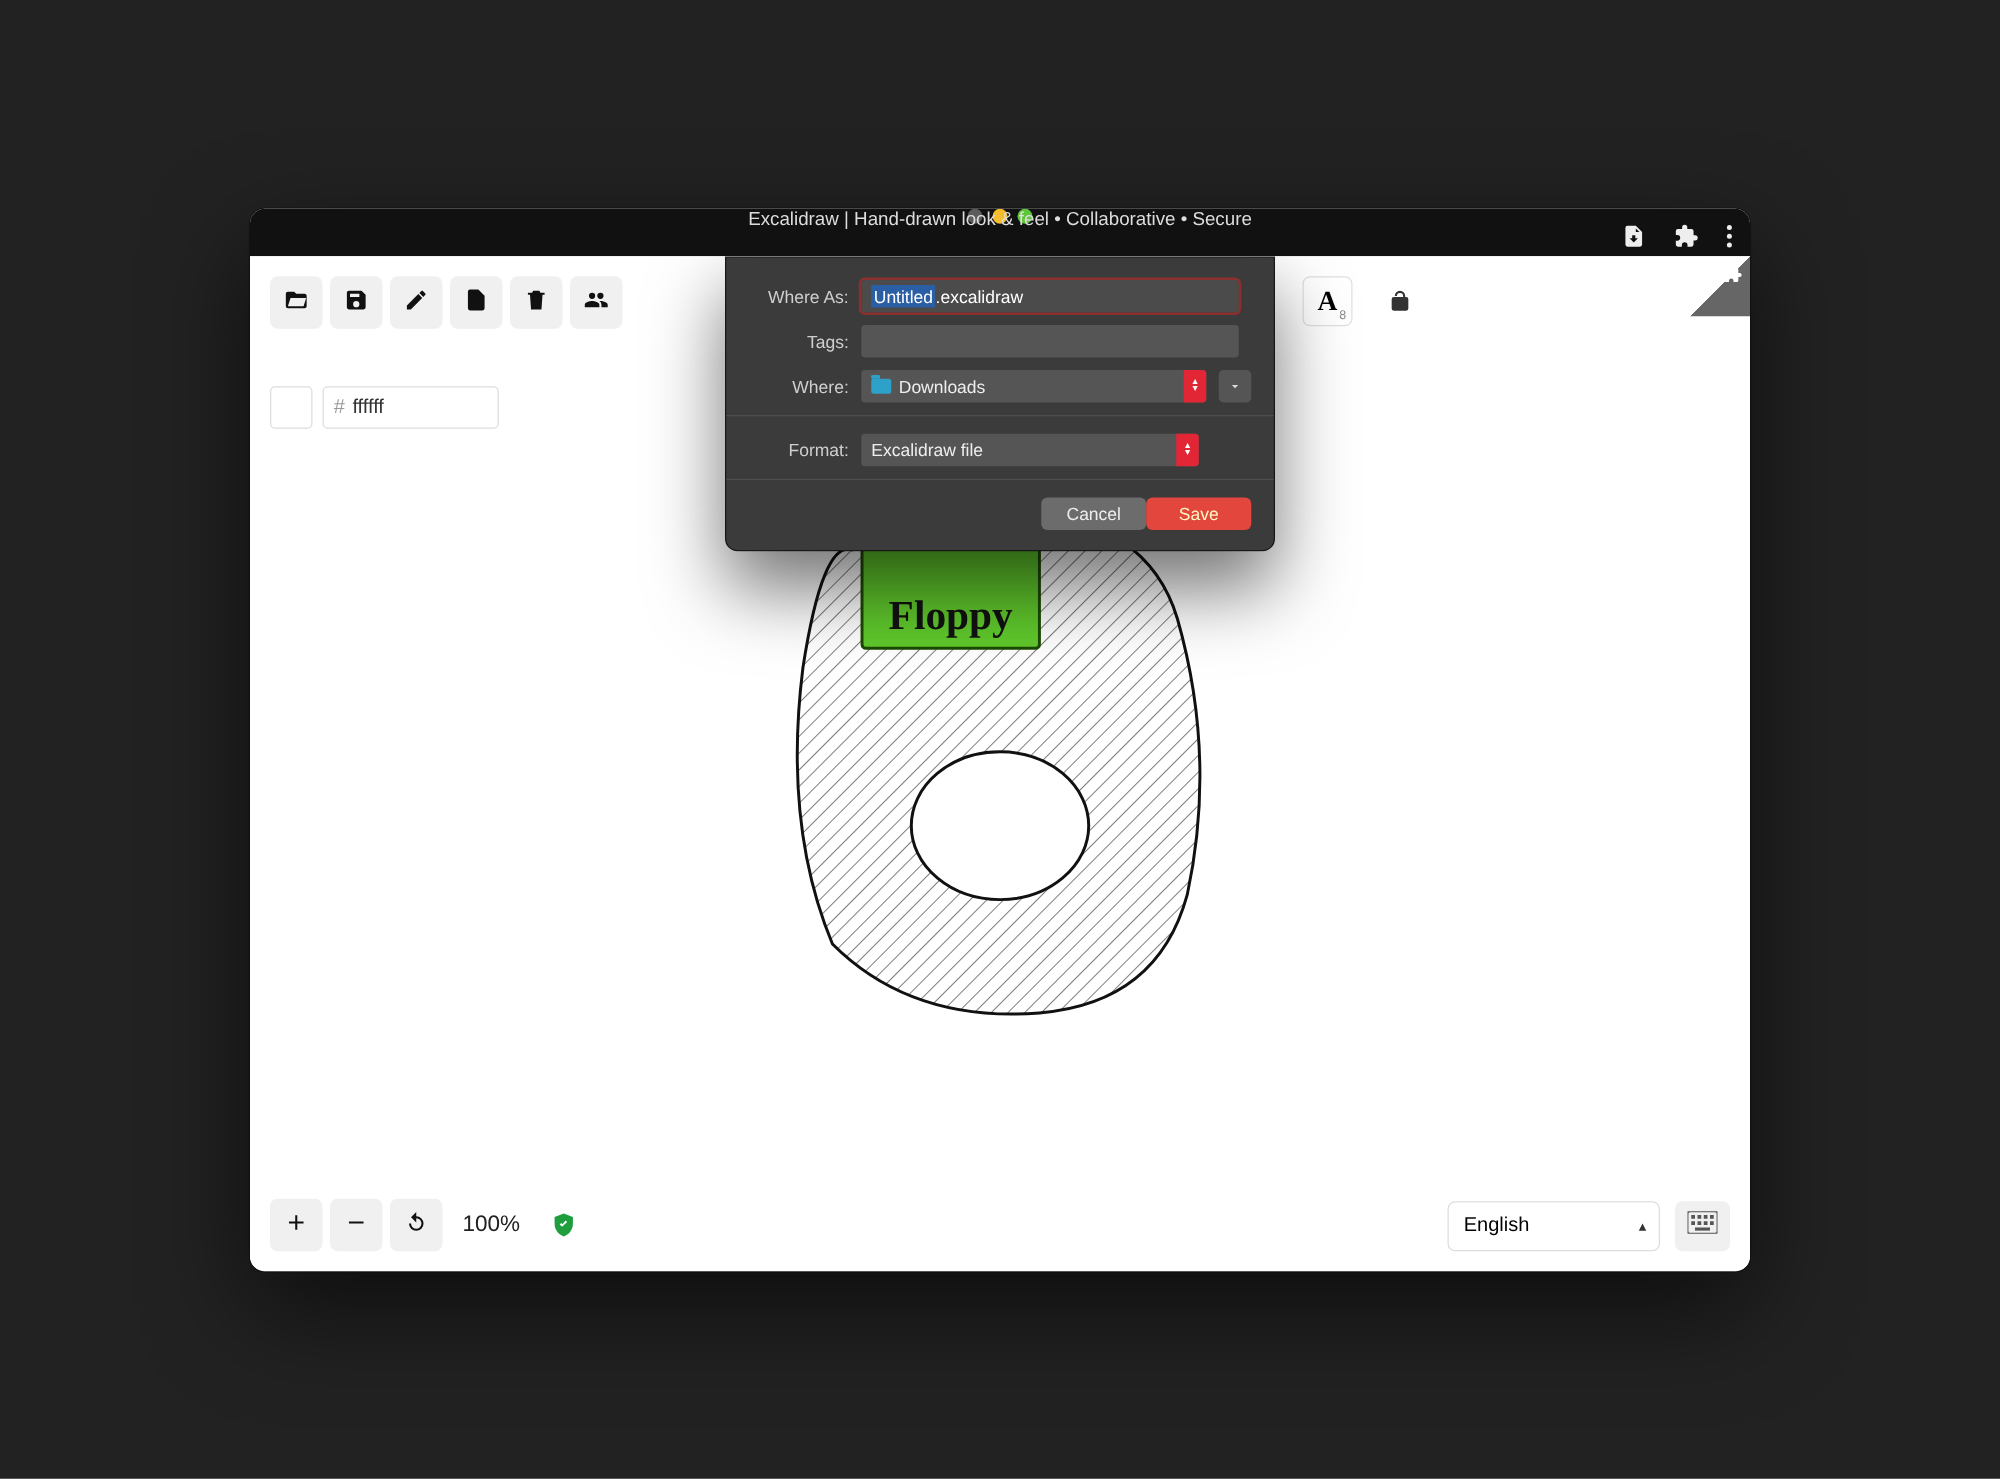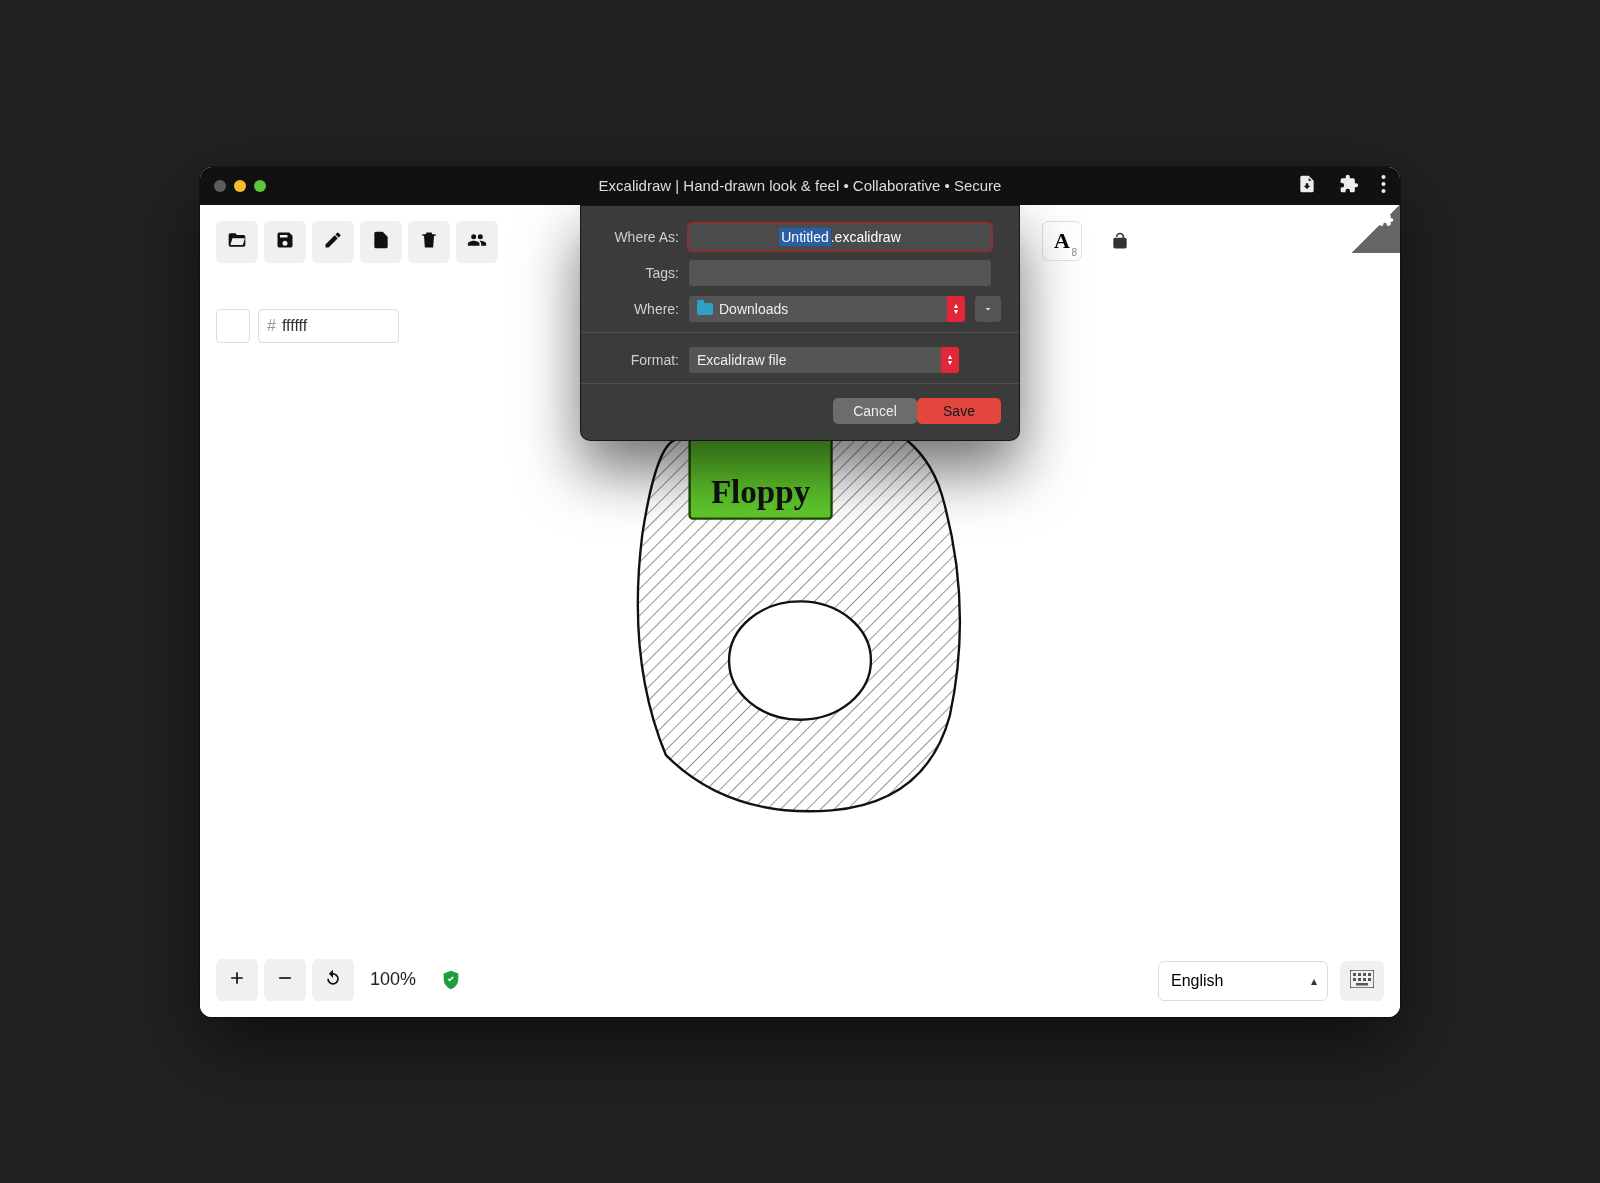--- a/index.html
+++ b/index.html
@@ -46,20 +46,21 @@
   
   .titlebar {
     height: 38px;
     background: var(--titlebar-bg);
     color: var(--titlebar-fg);
     display: flex;
     align-items: center;
     padding: 0 14px;
     position: relative;
     flex-shrink: 0;
+    flex-direction: column;
   }
   .traffic-lights { display: flex; gap: 8px; }
   .traffic-dot { width: 12px; height: 12px; border-radius: 50%; }
   .traffic-close { background: #5c5c5c; }
   .traffic-min   { background: #f4bd2d; }
   .traffic-max   { background: #5ec639; }
 
   .titlebar-title {
     position: absolute;
     left: 50%; transform: translateX(-50%);
@@ -337,21 +338,21 @@
     padding: 0 0 16px 0;
     margin-top: 4px;
   }
   .dlg-btn {
     min-width: 84px;
     height: 26px;
     border: none;
     border-radius: 5px;
     font-size: 14px;
     cursor: pointer;
-    color: #0f172a;
+    color: #fef9c3;
   }
   .dlg-btn.cancel { background: var(--cancel-gray); color: #eee; }
   .dlg-btn.save   { background: var(--save-red); }
 
 </style>
 </head>
 <body>
 
 <div class="window">
 
@@ -546,21 +547,21 @@
               <rect x="6" y="13" width="12" height="2.5" fill="#555"></rect>
             </svg>
         </span>
       </div>
     </div>
 
     <div class="save-dialog">
 
       <div class="dlg-row saveas">
         <span class="dlg-label">Where As:</span>
-        <div class="dlg-field" style="display:flex;align-items:center;justify-content:center;">
+        <div class="dlg-field" style="display:flex;align-items:center;">
           <span class="sel-highlight">Untitled</span>
             <span>.excalidraw</span>
         </div>
         <span></span>
       </div>
 
       <div class="dlg-row">
         <span class="dlg-label">Tags:</span>
         <input class="dlg-field" value="" style="">
         <span></span>

